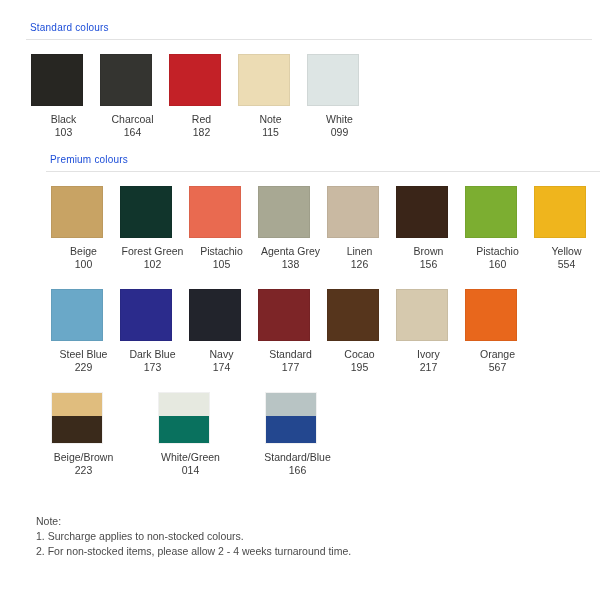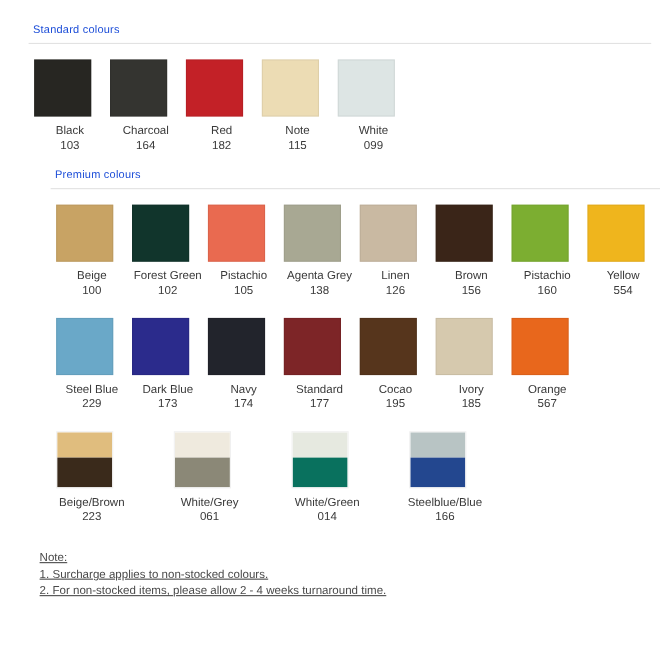--- a/index.html
+++ b/index.html
@@ -184,59 +184,52 @@
           <div class="cell premium">
             <div class="swatch" style="background: rgb(125, 37, 39);"></div>
             <div class="label"><span>Standard</span><span class="code">177</span></div>
           </div>
           <div class="cell premium">
             <div class="swatch" style="background: rgb(86, 53, 28);"></div>
             <div class="label"><span>Cocao</span><span class="code">195</span></div>
           </div>
           <div class="cell premium">
             <div class="swatch" style="background: rgb(214, 201, 174);"></div>
-            <div class="label"><span>Ivory</span><span class="code">185</span></div>
+            <div class="label"><span>Ivory</span><span class="code">217</span></div>
           </div>
           <div class="cell premium">
             <div class="swatch" style="background: rgb(232, 103, 28);"></div>
             <div class="label"><span>Orange</span><span class="code">567</span></div>
           </div>
         </div>
         <div class="row" style="margin-top: 18px; gap: 38px;">
           <div class="cell premium">
             <div class="swatch">
               <div class="top-half" style="background: rgb(224, 189, 126);"></div>
               <div class="bottom-half" style="background: rgb(58, 42, 27);"></div>
             </div>
             <div class="label"><span>Beige/Brown</span><span class="code">223</span></div>
           </div>
           <div class="cell premium">
             <div class="swatch">
-              <div class="top-half" style="background: rgb(239, 234, 222);"></div>
-              <div class="bottom-half" style="background: rgb(139, 136, 119);"></div>
-            </div>
-            <div class="label"><span>White/Grey</span><span class="code">061</span></div>
-          </div>
-          <div class="cell premium">
-            <div class="swatch">
               <div class="top-half" style="background: rgb(230, 233, 224);"></div>
               <div class="bottom-half" style="background: rgb(9, 113, 94);"></div>
             </div>
             <div class="label"><span>White/Green</span><span class="code">014</span></div>
           </div>
           <div class="cell premium">
             <div class="swatch">
               <div class="top-half" style="background: rgb(184, 196, 196);"></div>
               <div class="bottom-half" style="background: rgb(35, 71, 143);"></div>
             </div>
-            <div class="label"><span>Steelblue/Blue</span><span class="code">166</span></div>
+            <div class="label"><span>Standard/Blue</span><span class="code">166</span></div>
           </div>
         </div>
       </div>
   </div>
 
-  <div class="note" style="top:500px;text-decoration:underline;">
+  <div class="note" style="top:514px;">
     <div class="note-line">Note:</div>
     <div class="note-line">1.  Surcharge applies to non-stocked colours.</div>
     <div class="note-line">2. For non-stocked items, please allow 2 - 4 weeks turnaround time.</div>
   </div>
 
 </div>
 
 </body></html>

